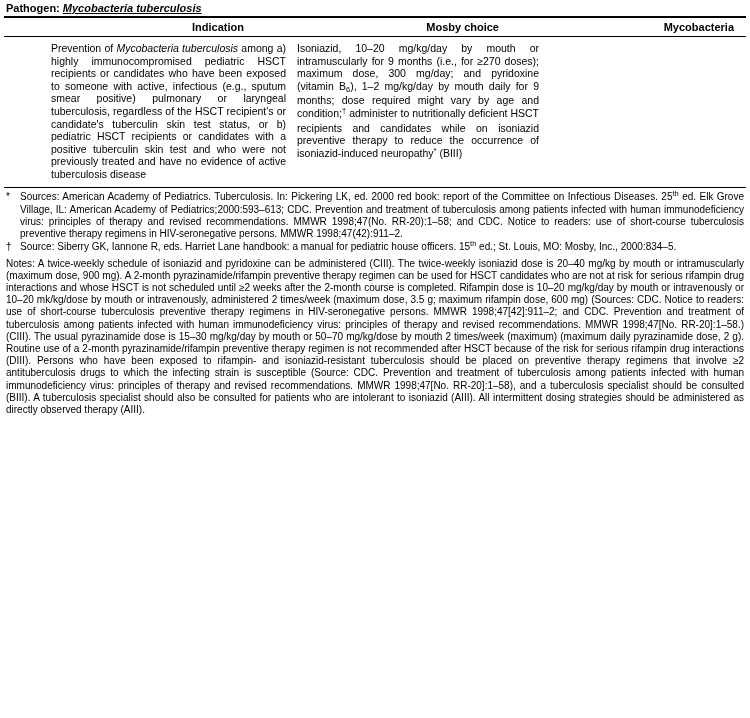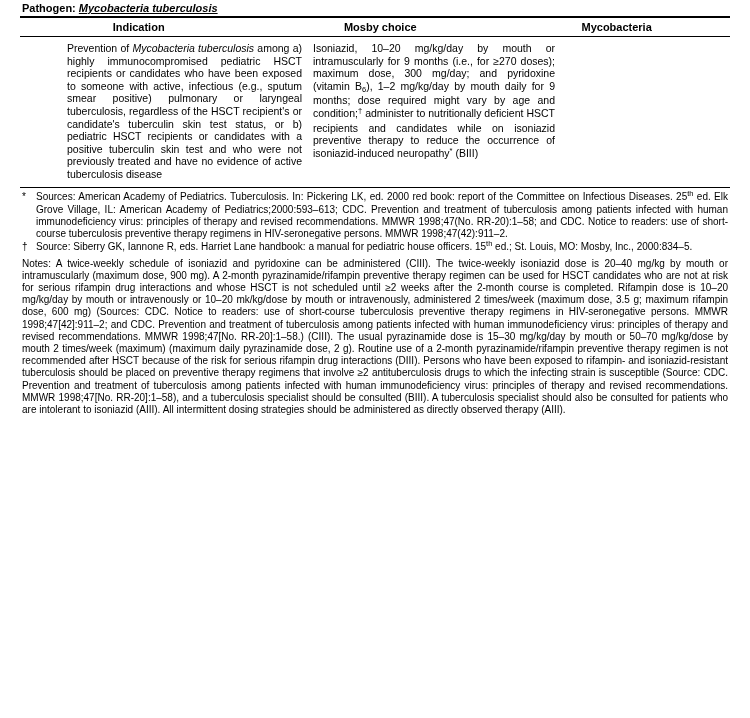--- a/index.html
+++ b/index.html
@@ -13,21 +13,21 @@
     font-family: "Liberation Sans", sans-serif;
     color: #000000;
     font-size: 10px;
     overflow: hidden;
   }
   .page {
     position: relative;
     width: 750px;
     height: 670px;
     box-sizing: border-box;
-    padding: 0 20px;
+    padding: 0 4px;
   }
 
   
   .pathogen-line {
     font-size: 11px;
     font-weight: bold;
     padding: 2px 2px 2px 2px;
     white-space: nowrap;
   }
   .pathogen-line .label { font-weight: bold; }
@@ -47,21 +47,21 @@
   
   .col-head {
     display: flex;
     font-size: 11px;
     font-weight: bold;
     padding: 3px 0 3px 0;
   }
   .c1 { width: 246px; box-sizing: border-box; padding: 0 6px; }
   .c2 { width: 255px; box-sizing: border-box; padding: 0 6px; }
   .c3 { width: 235px; box-sizing: border-box; padding: 0 6px; }
-  .col-head .c1, .col-head .c2, .col-head .c3 { text-align: center; }
+  .col-head .c1, .col-head .c2, .col-head .c3 { text-align: right; }
 
   
   .body-row {
     display: flex;
     padding: 5px 0 6px 0;
     align-items: flex-start;
   }
   .cell {
     font-size: 10.5px;
     line-height: 12.6px;

